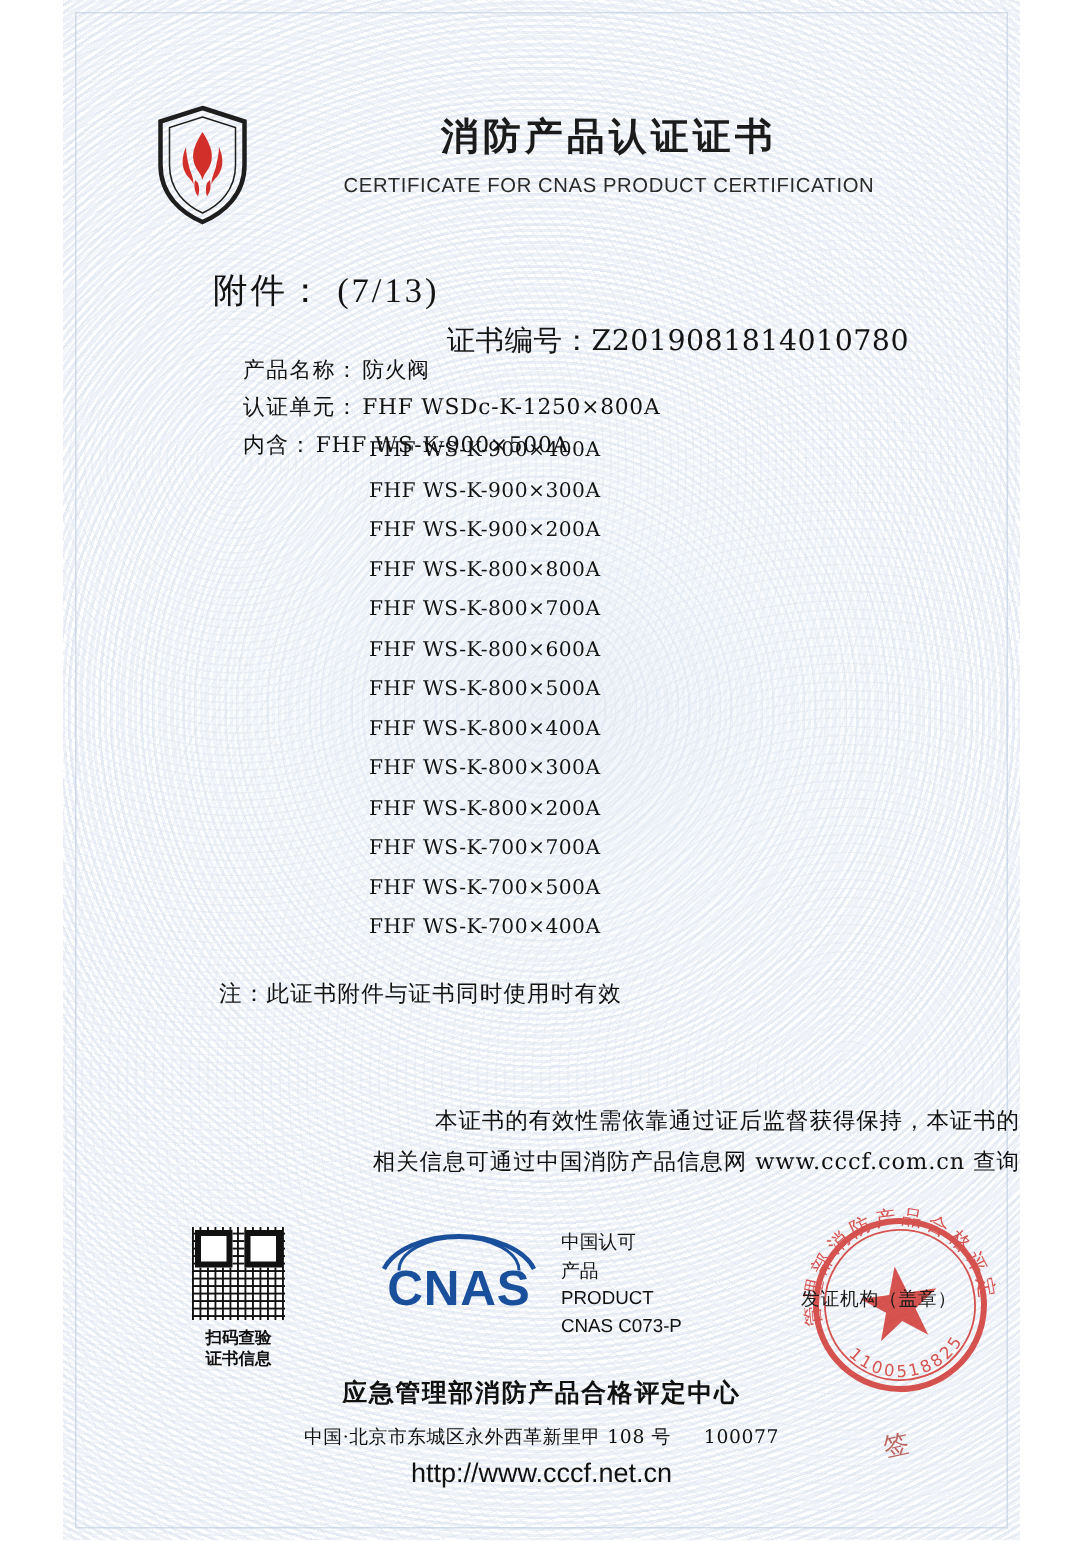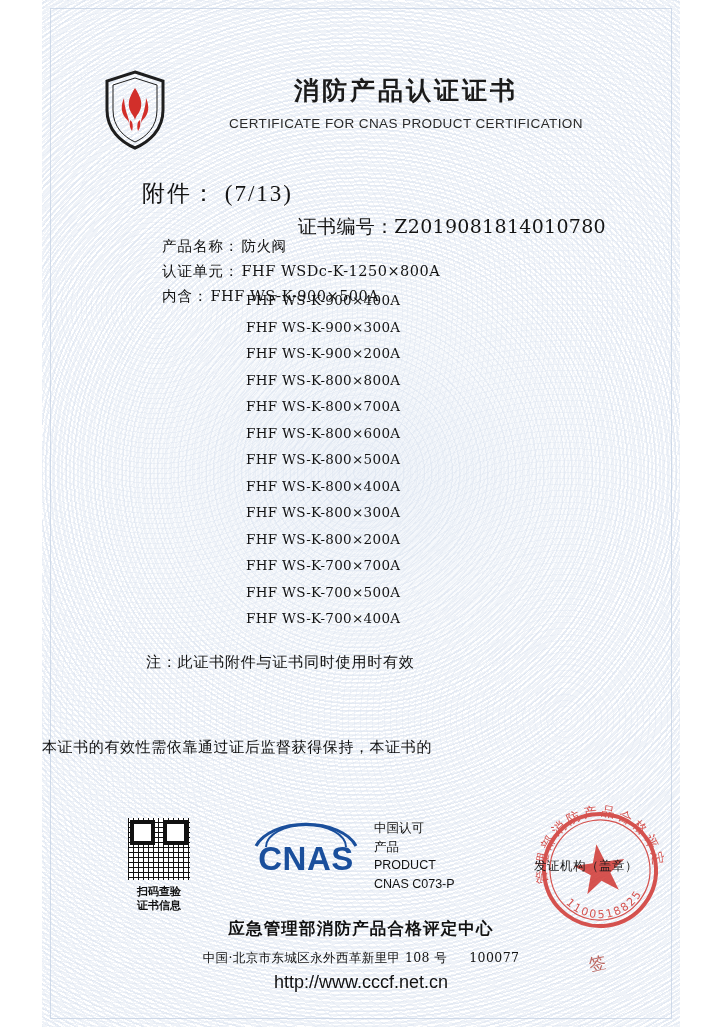--- a/index.html
+++ b/index.html
@@ -129,21 +129,21 @@
     color: #121212;
     font-family: "DejaVu Serif", serif;
     letter-spacing: 0.8px;
   }
 
   
   .validity {
     position: absolute;
     left: 0; right: 0;
     top: 734px;
-    text-align: left;
+    text-align: right;
     font-size: 15px;
     line-height: 27px;
     color: #101010;
     font-family: "DejaVu Serif", serif;
     letter-spacing: 0.6px;
   }
 
   
   .qr-block {
     position: absolute;
@@ -331,20 +331,21 @@
     <div>FHF WS-K-800×200A</div>
     <div>FHF WS-K-700×700A</div>
     <div>FHF WS-K-700×500A</div>
     <div>FHF WS-K-700×400A</div>
   </div>
 
   <div class="note">注：此证书附件与证书同时使用时有效</div>
 
   <div class="validity">
     <div>本证书的有效性需依靠通过证后监督获得保持，本证书的</div>
+    <div>相关信息可通过中国消防产品信息网 www.cccf.com.cn 查询</div>
   </div>
 
   <div class="qr-block">
     <div class="qr-img"></div>
     <div class="qr-caption">
       <div>扫码查验</div>
       <div>证书信息</div>
     </div>
   </div>
 

